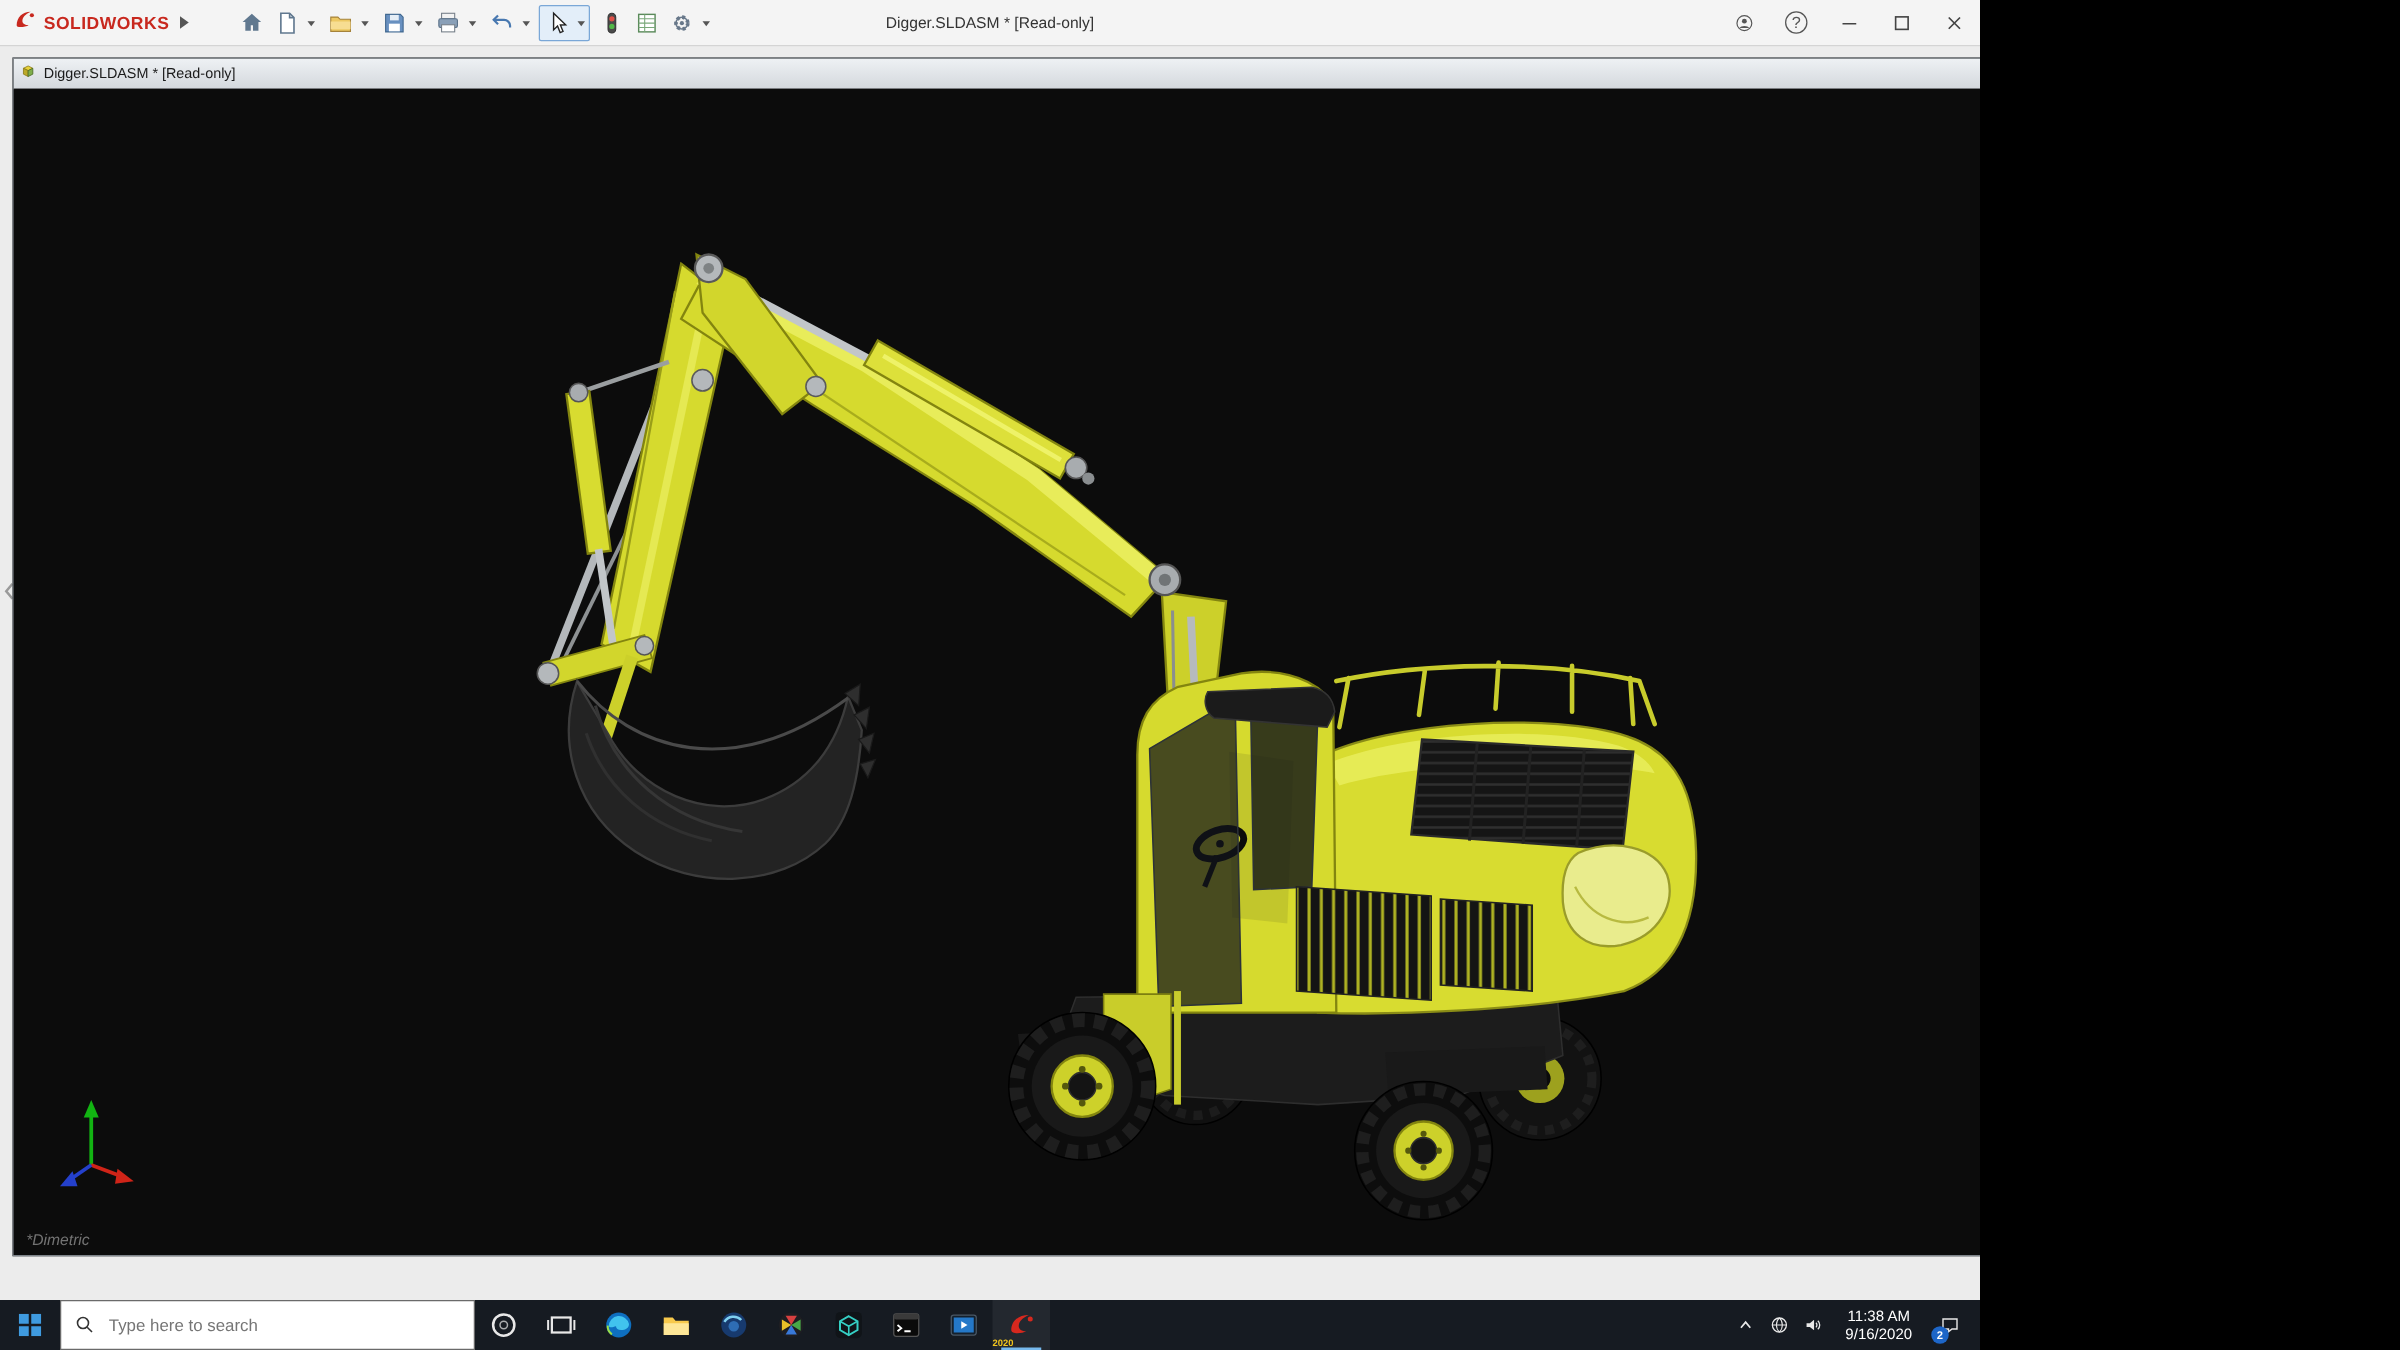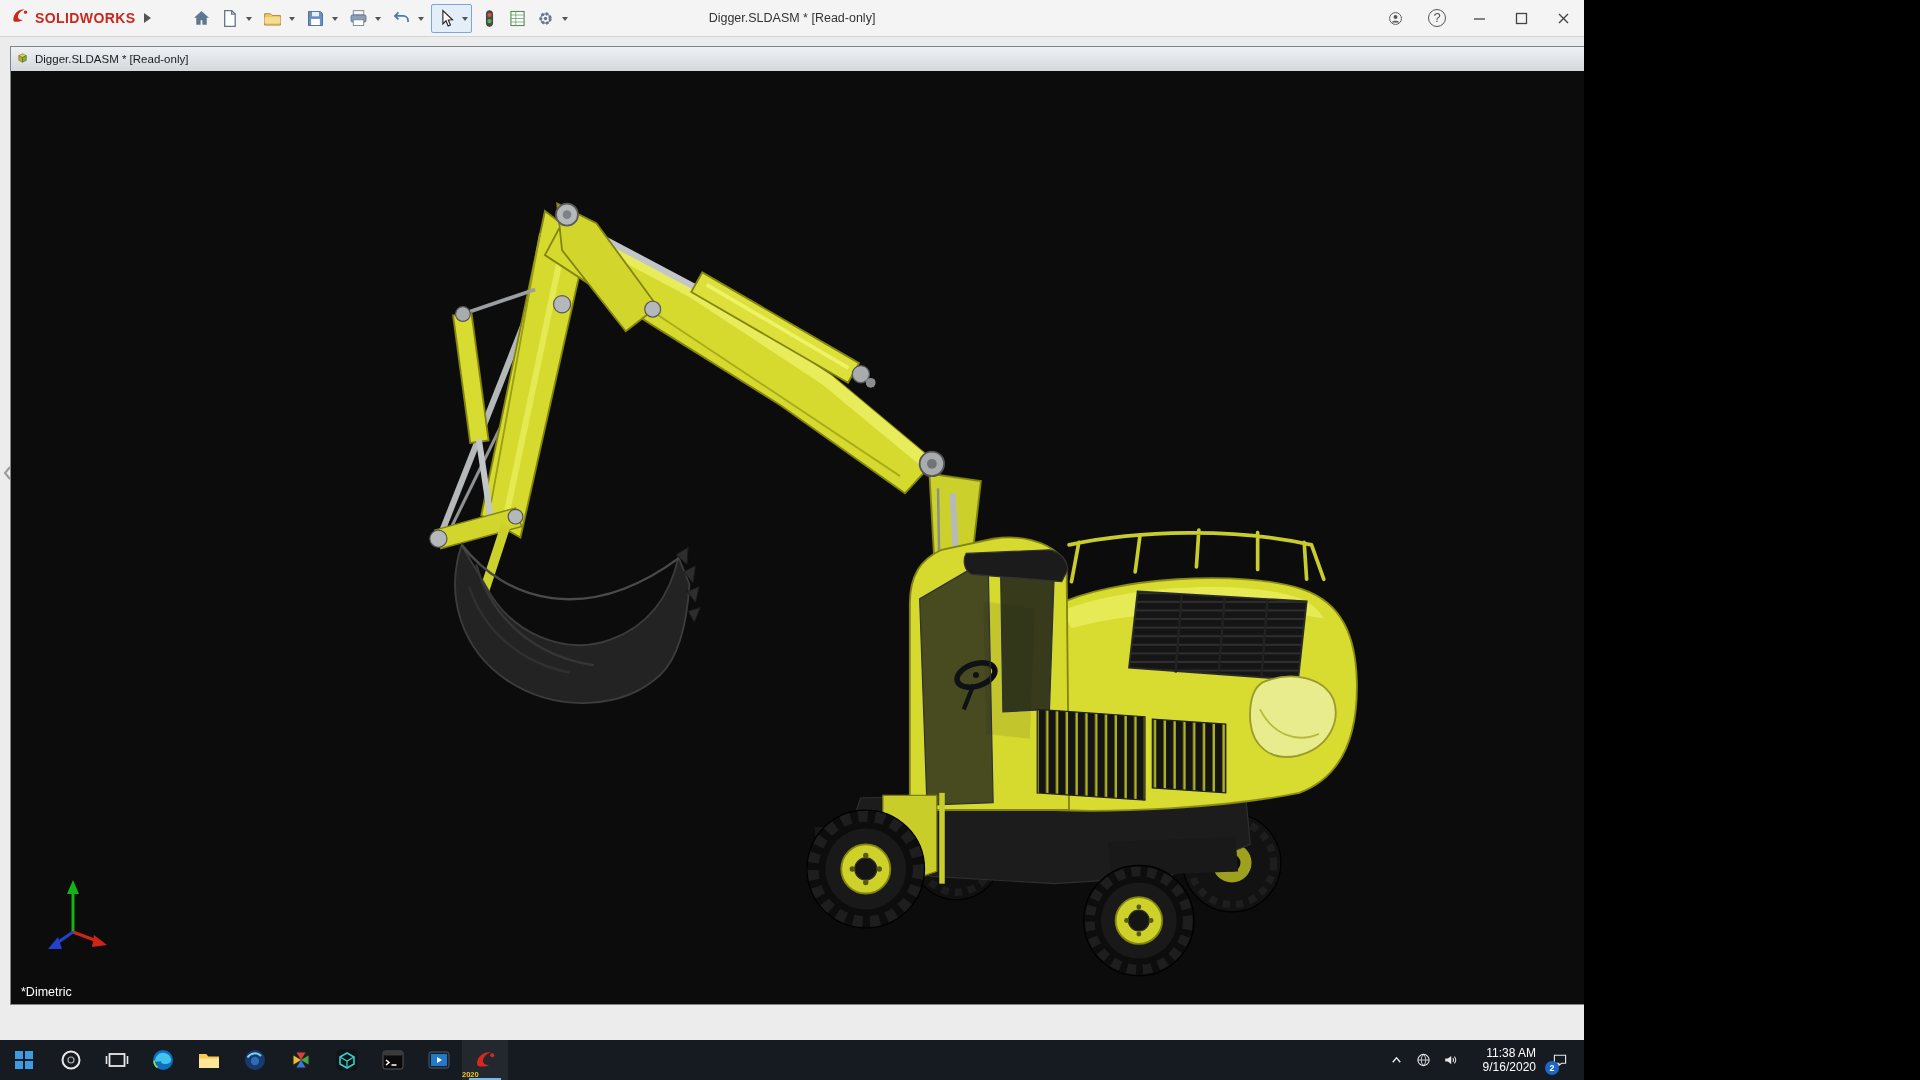--- a/index.html
+++ b/index.html
@@ -35,21 +35,21 @@
   .doc-titlebar{height:24px;background:linear-gradient(#eef1f4,#d4d8dd);display:flex;
                 align-items:center;padding:0 4px;border-bottom:1px solid #979da3;}
   .doc-title{font-size:11.5px;color:#1b1b1b;margin-left:5px;white-space:nowrap;}
   .doc-controls{margin-left:auto;display:flex;gap:3px;align-items:center;padding-right:2px;}
   .doc-btn{width:25px;height:17px;border:1px solid #868c93;border-radius:2px;
            background:linear-gradient(#fdfdfd,#d9dde1);display:flex;align-items:center;justify-content:center;padding:0;}
   .doc-btn svg{width:12px;height:10px;}
   .doc-btn.close{background:linear-gradient(#f08a78,#d2432c);border-color:#9c3120;}
   .viewport{position:absolute;top:24px;left:0;right:0;bottom:0;background:#0c0c0c;overflow:hidden;}
   svg.model{width:100%;height:100%;display:block;}
-  .view-label{position:absolute;left:10px;bottom:5px;color:#ffffff;font-size:12.5px;}
+  .view-label{position:absolute;left:10px;bottom:5px;color:#737373;font-size:12.5px;font-style:italic;}
   .triad{position:absolute;left:28px;bottom:44px;width:72px;height:84px;}
   .fm-collapse{position:absolute;left:1px;top:460px;width:12px;height:26px;border:none;background:none;
                display:flex;align-items:center;justify-content:center;padding:0;}
 
   
   .taskbar{position:absolute;left:0;right:0;bottom:0;height:40px;background:#161b22;
            display:flex;align-items:stretch;z-index:10;}
   .start{width:48px;border:none;background:none;display:flex;align-items:center;justify-content:center;}
   .search{width:332px;background:#fff;border:1px solid #6a6a6a;display:flex;align-items:center;
           gap:9px;padding:0 11px;box-sizing:border-box;}
@@ -58,21 +58,21 @@
   .tb-icons{display:flex;}
   .tb-icon{width:46px;border:none;background:none;display:flex;align-items:center;justify-content:center;position:relative;}
   .tb-icon svg{width:24px;height:24px;}
   .tb-icon.active{background:rgba(255,255,255,.06);}
   .tb-icon.active::after{content:"";position:absolute;left:7px;right:7px;bottom:0;height:2px;background:#76b9ed;}
   .sw-year{position:absolute;bottom:1px;left:0;right:0;text-align:left;font-size:7.5px;font-weight:bold;color:#f2c51d;}
   .tray{margin-left:auto;display:flex;align-items:center;padding-right:6px;}
   .tray button{border:none;background:none;height:40px;display:flex;align-items:center;justify-content:center;position:relative;}
   .tray .ticon{width:27px;}
   .tray svg{width:16px;height:16px;}
-  .clock{width:78px;color:#fff;font-size:12px;line-height:14px;text-align:right;flex-direction:column;}
+  .clock{width:78px;color:#fff;font-size:12px;line-height:14px;text-align:center;flex-direction:column;}
   .clock div{width:100%;}
   .notif{width:36px;}
   .badge{position:absolute;left:3px;bottom:5px;width:14px;height:14px;border-radius:50%;background:#1d66c8;
          color:#fff;font-size:9px;line-height:14px;text-align:center;font-weight:bold;}
 </style>
 </head>
 <body>
 
 <div class="screen">
 
@@ -422,20 +422,27 @@
 
   <div class="taskbar">
     <button class="start">
       <svg width="18" height="18" viewBox="0 0 18 18">
           <rect width="8" height="8" fill="#3f9be0"></rect>
           <rect x="10" width="8" height="8" fill="#3f9be0"></rect>
           <rect y="10" width="8" height="8" fill="#3f9be0"></rect>
           <rect x="10" y="10" width="8" height="8" fill="#3f9be0"></rect>
         </svg>
     </button>
+    <div class="search">
+      <svg width="16" height="16" viewBox="0 0 20 20">
+          <circle cx="8" cy="8" r="5.5" fill="none" stroke="#333" stroke-width="1.6"></circle>
+          <line x1="12.2" y1="12.2" x2="17" y2="17" stroke="#333" stroke-width="1.6"></line>
+        </svg>
+      <input placeholder="Type here to search" style="">
+    </div>
 
     <div class="tb-icons">
       <button class="tb-icon">
         <svg viewBox="0 0 24 24">
             <circle cx="12" cy="12" r="8.5" fill="none" stroke="#e8e8e8" stroke-width="2"></circle>
             <circle cx="12" cy="12" r="3" fill="none" stroke="#e8e8e8" stroke-width="1.2" opacity=".7"></circle>
           </svg>
       </button>
       <button class="tb-icon">
         <svg viewBox="0 0 24 24">

